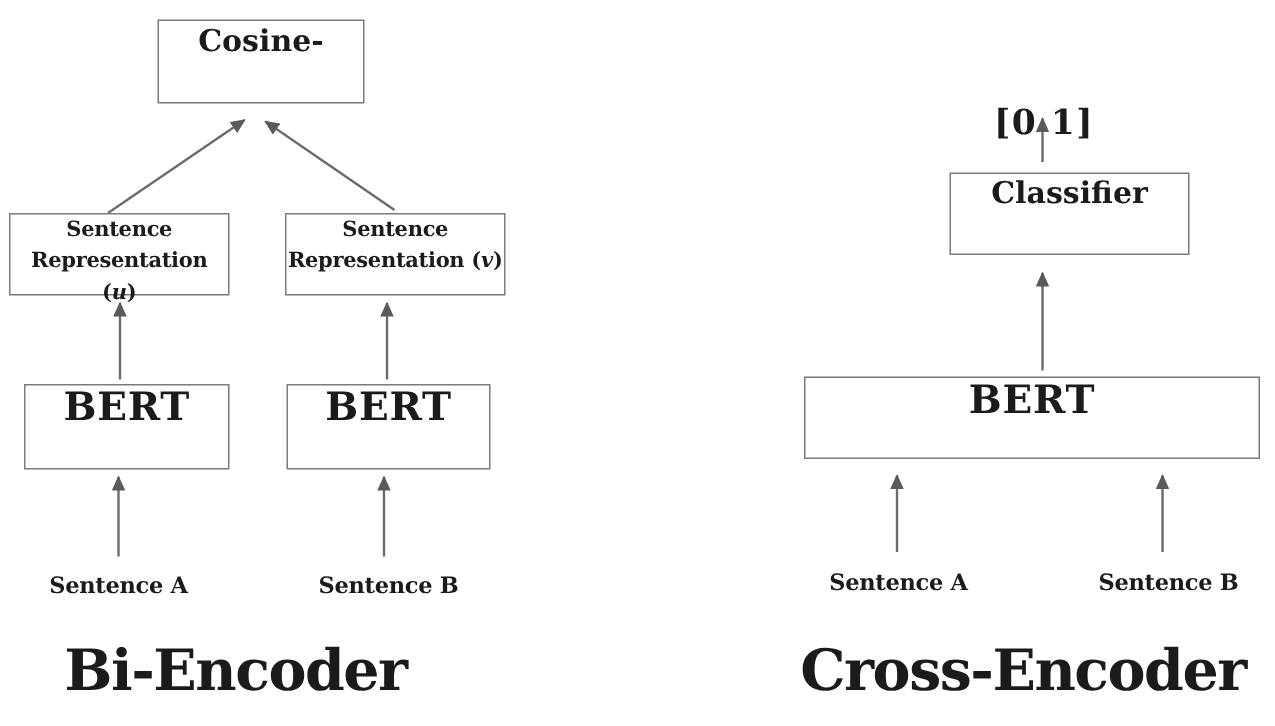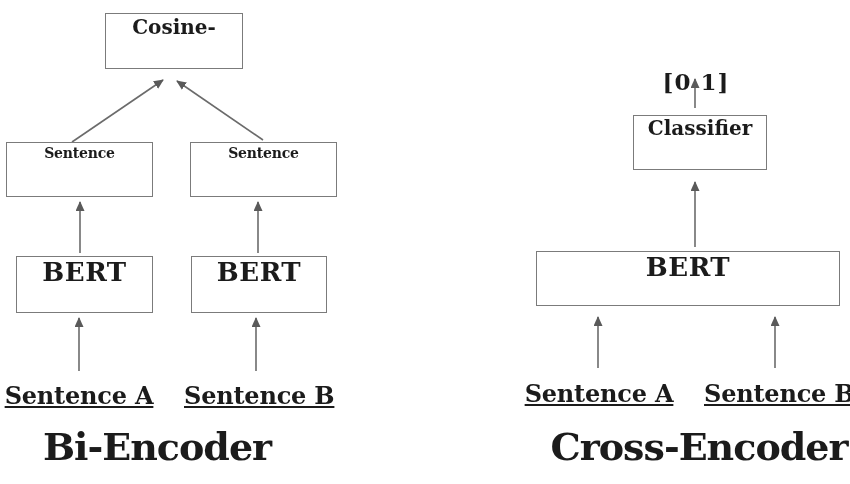--- a/index.html
+++ b/index.html
@@ -29,37 +29,37 @@
     text-align:center;
     font-weight:bold;
   }
   .cosine-box{left:105px;top:13px;width:138px;height:56px;font-size:20px;line-height:1.3;}
   .rep-box{font-size:14px;line-height:1.5;letter-spacing:-0.2px;}
   .rep-u{left:6px;top:142px;width:147px;height:55px;}
   .rep-v{left:190px;top:142px;width:147px;height:55px;}
   .bert-box{font-size:26px;letter-spacing:0.5px;}
   .bert-left{left:16px;top:256px;width:137px;height:57px;}
   .bert-right{left:191px;top:256px;width:136px;height:57px;}
-  .classifier-box{left:633px;top:115px;width:134px;height:55px;font-size:20px;}
+  .classifier-box{left:633px;top:115px;width:160px;height:55px;font-size:20px;}
   .bert-wide{left:536px;top:251px;width:304px;height:55px;font-size:26px;letter-spacing:0.5px;}
   .lbl{
     position:absolute;
     font-weight:bold;
     text-align:center;
     white-space:nowrap;
   }
   .out01{left:646px;top:36px;width:100px;font-size:23px;letter-spacing:1px;margin-top:32px;}
-  .sent{font-size:24px;letter-spacing:-0.2px;text-decoration:underline;}
+  .sent{font-size:15px;letter-spacing:-0.2px;}
   .sent-a-bi{left:4px;top:381px;width:150px;}
   .sent-b-bi{left:184px;top:381px;width:150px;}
   .sent-a-cross{left:524px;top:379px;width:150px;}
   .sent-b-cross{left:704px;top:379px;width:150px;}
   .diagram-title{font-size:38px;letter-spacing:-1px;}
   .title-bi{left:7px;top:424px;width:300px;}
-  .title-cross{left:549px;top:424px;width:300px;}
+  .title-cross{left:532px;top:424px;width:300px;}
   .var-italic{font-style:italic;}
 </style>
 </head>
 <body>
 
 <div class="canvas">
 
   <svg class="arrows" width="850" height="484" viewBox="0 0 850 484" xmlns="http://www.w3.org/2000/svg">
     <defs>
       <marker id="ah" markerUnits="userSpaceOnUse" markerWidth="10" markerHeight="9" refX="9" refY="4.5" orient="auto">
@@ -81,24 +81,26 @@
   </svg>
 
   <section>
 
     <div class="box cosine-box">
       <div>Cosine-</div>
     </div>
 
     <div class="box rep-box rep-u">
       <div>Sentence</div>
+      <div><span>Representation (</span><span class="var-italic">u</span><span>)</span></div>
     </div>
 
     <div class="box rep-box rep-v">
       <div>Sentence</div>
+      <div><span>Representation (</span><span class="var-italic">v</span><span>)</span></div>
     </div>
 
     <div class="box bert-box bert-left">
       <div>BERT</div>
     </div>
 
     <div class="box bert-box bert-right">
       <div>BERT</div>
     </div>
 

